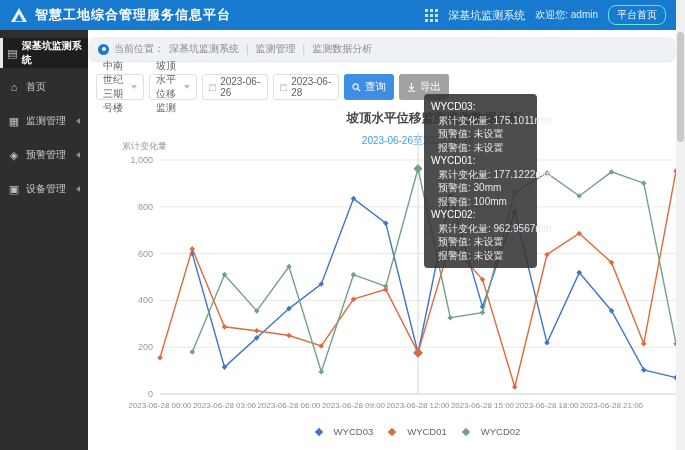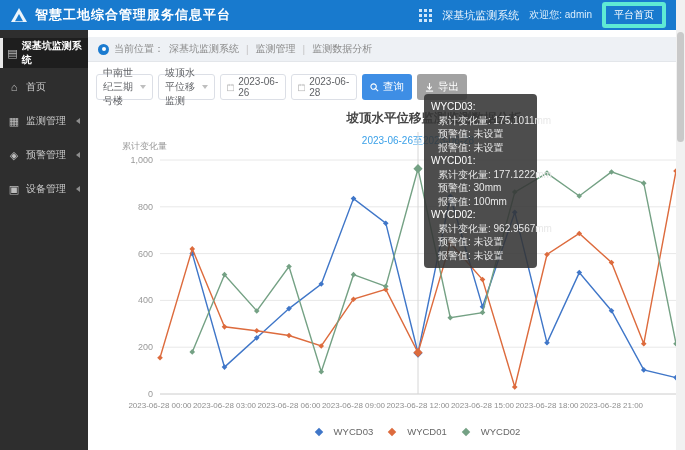--- a/index.html
+++ b/index.html
@@ -11,50 +11,50 @@
           display:flex;align-items:center;color:#fff;box-sizing:border-box;padding:0 10px;z-index:5;gap:32px;}
   .nav-left{display:flex;align-items:center;gap:7px;}
   .nav-title{font-size:13px;font-weight:bold;letter-spacing:1px;}
   .nav-right{margin-left:auto;display:flex;align-items:center;gap:10px;}
   .grid-icon{width:13px;height:13px;position:relative;display:inline-block;}
   .grid-icon i{position:absolute;left:0;top:0;width:3px;height:3px;background:#cfe6fa;
      box-shadow:5px 0 #cfe6fa,10px 0 #cfe6fa,0 5px #cfe6fa,5px 5px #cfe6fa,10px 5px #cfe6fa,
                 0 10px #cfe6fa,5px 10px #cfe6fa,10px 10px #cfe6fa;}
   .nav-sys{font-size:11px;color:#eaf4fd;}
   .nav-welcome{font-size:10px;color:#d9ecfb;}
-  .nav-home-btn{font-size:10px;color:#fff;border:4px solid #5eead4;border-radius:3px;
+  .nav-home-btn{font-size:10px;color:#fff;border:1px solid #5eead4;border-radius:8px;
                 padding:2px 8px;background:transparent;cursor:pointer;font-family:Liberation Mono, monospace;}
 
   
   .scroll-track{position:absolute;right:0;top:0;width:9px;height:450px;background:#f1f1f1;z-index:6;}
   .scroll-thumb{position:absolute;left:1px;top:32px;width:7px;height:110px;background:#c9c9c9;border-radius:4px;}
 
   
   .sidebar{position:absolute;left:0;top:30px;width:88px;height:420px;background:#2e2e2e;z-index:4;}
   .side-header{margin-top:8px;height:30px;background:#1e1e1e;border-left:3px solid #e8e8e8;
                display:flex;align-items:center;gap:4px;padding:0 4px;color:#fff;font-size:10px;font-weight:bold;}
   .side-item{height:30px;display:flex;align-items:center;gap:6px;padding:0 8px;color:#c9c9c9;
              font-size:10px;cursor:pointer;margin-top:4px;}
   .side-icon{font-size:11px;color:#bdbdbd;width:12px;text-align:center;}
   .side-caret{margin-left:auto;width:0;height:0;border-top:3.5px solid transparent;
               border-bottom:3.5px solid transparent;border-right:4px solid #8d8d8d;}
 
   
   .main{position:absolute;left:88px;top:30px;width:588px;height:420px;background:#fff;}
   .breadcrumb-bar{margin-top:7px;height:24px;background:#eef1f5;border-bottom:1px solid #e3e6ea;
-                  display:flex;align-items:center;gap:5px;padding:0 10px;font-size:10px;color:#8a8a8a;}
+                  display:flex;align-items:center;gap:5px;padding:0 10px;font-size:10px;color:#8a8a8a;border-radius:8px;}
   .crumb-sep{color:#c5c5c5;padding:0 2px;}
   .pin-icon{width:11px;height:11px;border-radius:50%;background:#1b7bd0;position:relative;flex:0 0 auto;}
   .pin-icon:after{content:"";position:absolute;left:3.5px;top:3.5px;width:4px;height:4px;border-radius:50%;background:#fff;}
 
   
   .filter-row{display:flex;align-items:center;gap:5px;margin:12px 0 0 8px;}
   .ctl{height:26px;box-sizing:border-box;border:1px solid #dcdfe6;border-radius:3px;background:#fff;
        display:flex;align-items:center;font-size:10px;color:#606266;padding:0 6px;gap:4px;}
-  .sel{width:57px;justify-content:space-between;cursor:pointer;align-items:center;}
+  .sel{width:48px;justify-content:space-between;cursor:pointer;align-items:center;}
   .sel-caret{width:0;height:0;border-left:3.5px solid transparent;border-right:3.5px solid transparent;
              border-top:4px solid #bfbfbf;flex:0 0 auto;}
   .date{width:66px;cursor:text;}
   .btn{height:26px;border:none;border-radius:3px;color:#fff;font-size:10.5px;display:flex;
        align-items:center;gap:4px;padding:0 8px;cursor:pointer;font-family:inherit;}
   .btn-query{background:#3e8ee5;}
   .btn-export{background:#a2a2a2;}
 
   
   .chart-wrap{position:absolute;left:8px;top:68px;width:584px;height:350px;}

